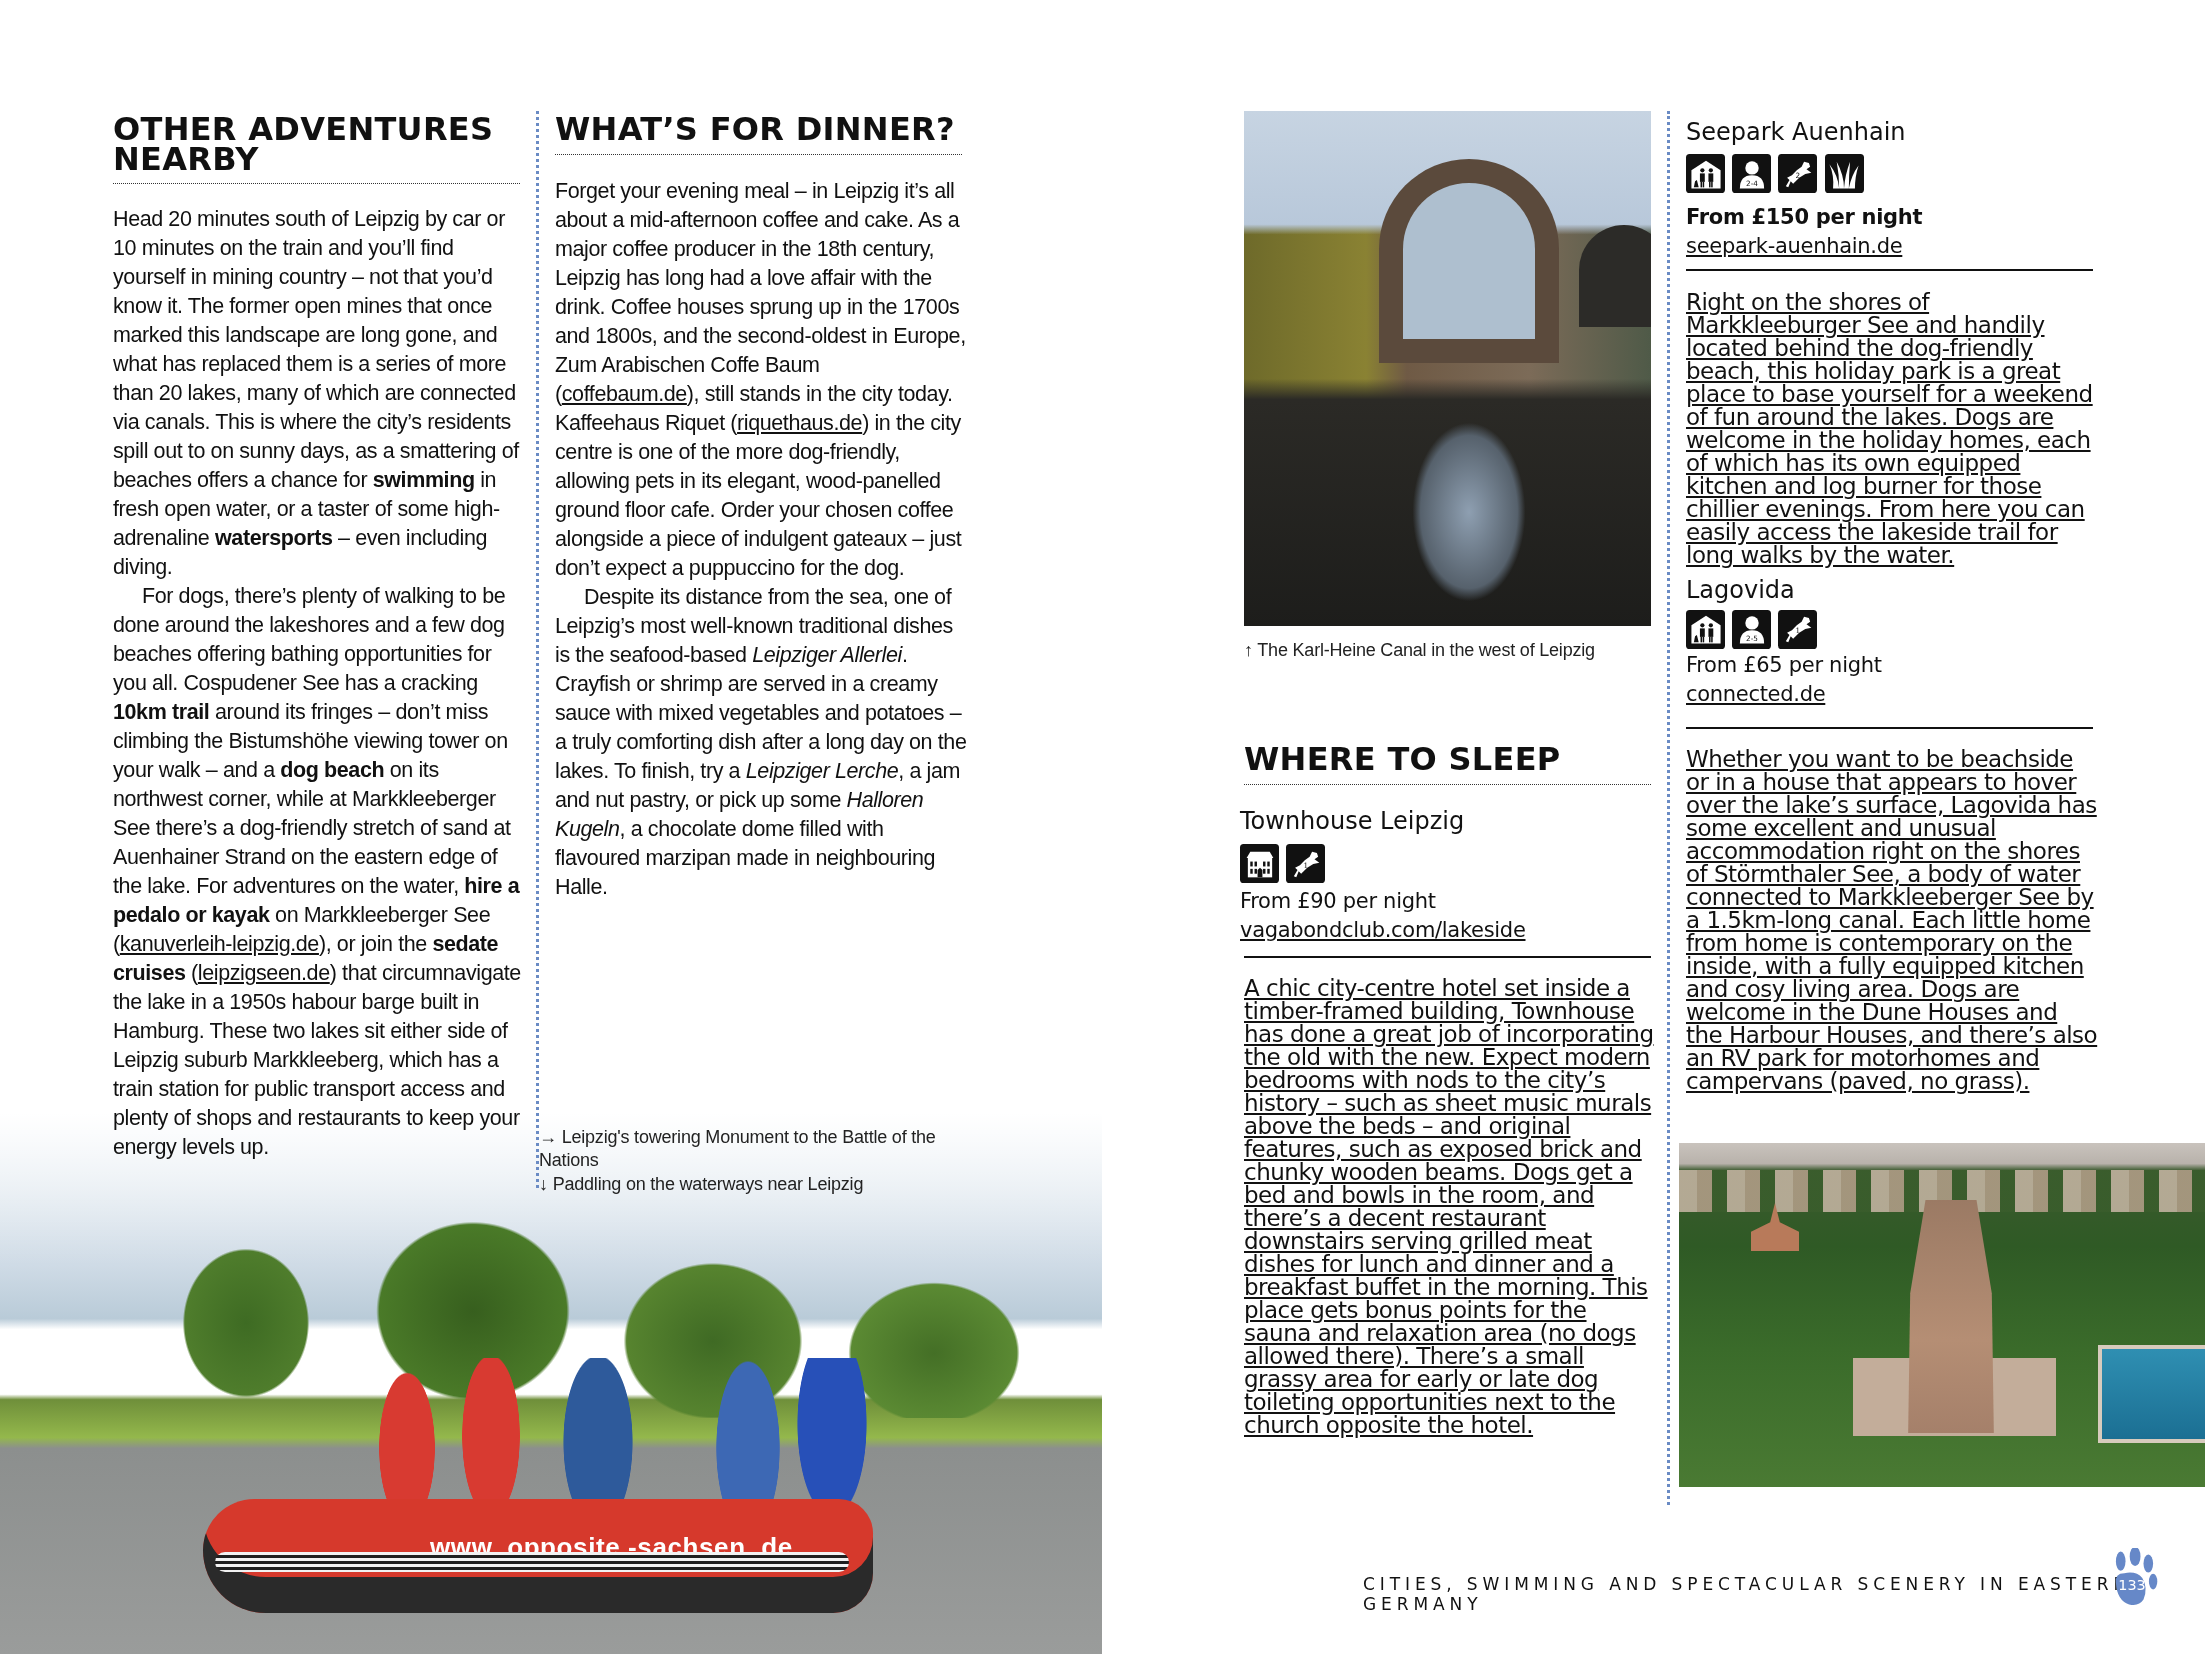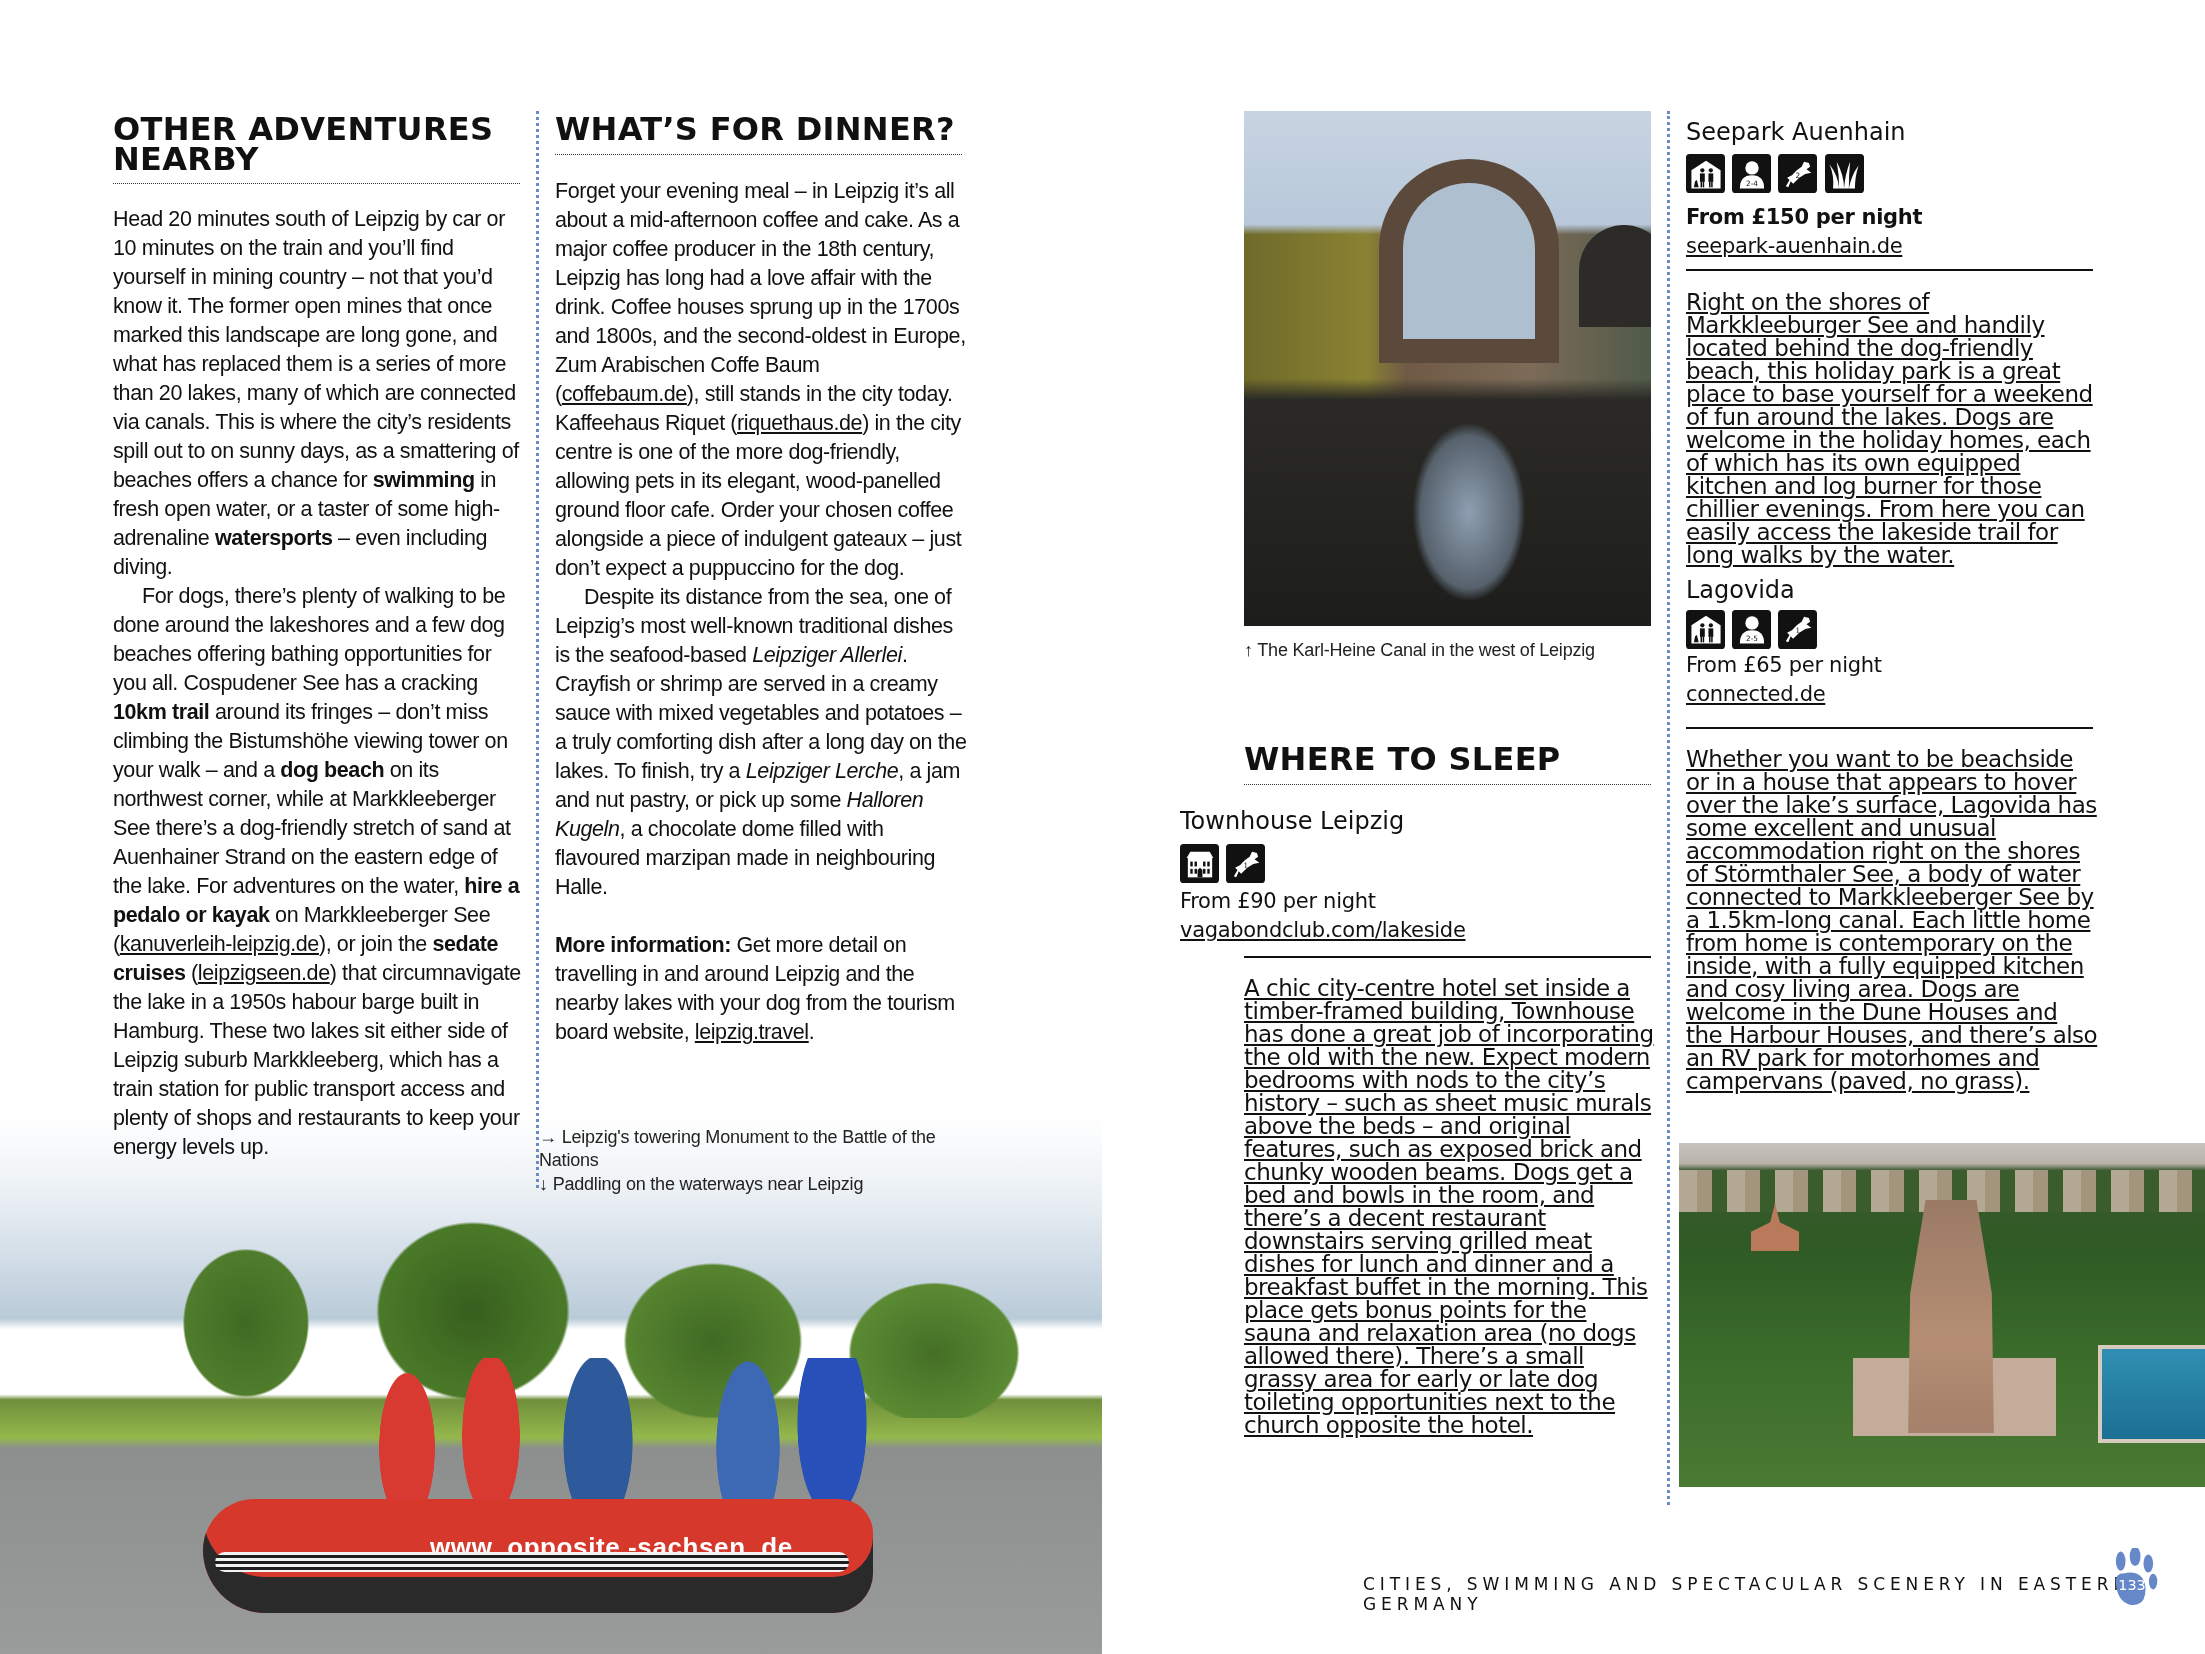--- a/index.html
+++ b/index.html
@@ -175,21 +175,20 @@
 
 <div class="vdots" style="left:536px; top:111px; height:1077px;"></div>
 
 <div class="abs" style="left:555px; top:114px; width:407px;">
   <h2 class="h1">WHAT’S FOR DINNER?</h2>
 </div>
 <div class="hdots" style="left:555px; top:154px; width:407px;"></div>
 <div class="abs body-text" style="left:555px; top:177px; width:413px;">
   <p>Forget your evening meal – in Leipzig it’s all about a mid-afternoon coffee and cake. As a major coffee producer in the 18th century, Leipzig has long had a love affair with the drink. Coffee houses sprung up in the 1700s and 1800s, and the second-oldest in Europe, Zum Arabischen Coffe Baum (<span class="link">coffebaum.de</span>), still stands in the city today. Kaffeehaus Riquet (<span class="link">riquethaus.de</span>) in the city centre is one of the more dog-friendly, allowing pets in its elegant, wood-panelled ground floor cafe. Order your chosen coffee alongside a piece of indulgent gateaux – just don’t expect a puppuccino for the dog.</p>
   <p class="indent">Despite its distance from the sea, one of Leipzig’s most well-known traditional dishes is the seafood-based <i>Leipziger Allerlei</i>. Crayfish or shrimp are served in a creamy sauce with mixed vegetables and potatoes – a truly comforting dish after a long day on the lakes. To finish, try a <i>Leipziger Lerche</i>, a jam and nut pastry, or pick up some <i>Halloren Kugeln</i>, a chocolate dome filled with flavoured marzipan made in neighbouring Halle.</p>
-  <p style="margin-top:29px;"><b>More information:</b> Get more detail on travelling in and around Leipzig and the nearby lakes with your dog from the tourism board website, <span class="link">leipzig.travel</span>.</p>
 </div>
 <div class="abs caption" style="left:539px; top:1126px; width:407px;">
   <div>
     <span>→</span>
     <span>Leipzig's towering Monument to the Battle of the Nations</span>
   </div>
   <div style="margin-top:1.2px;">
     <span>↓</span>
     <span>Paddling on the waterways near Leipzig</span>
   </div>
@@ -203,21 +202,21 @@
 <div class="abs caption" style="left:1244px; top:639px; width:413px;">
   <span>↑</span>
   <span>The Karl-Heine Canal in the west of Leipzig</span>
 </div>
 
 <div class="abs" style="left:1244px; top:744px; width:407px;">
   <h2 class="h1">WHERE TO SLEEP</h2>
 </div>
 <div class="hdots" style="left:1244px; top:784px; width:407px;"></div>
 
-<div class="abs" style="left:1180px; top:807px; width:407px;">
+<div class="abs" style="left:1240px; top:807px; width:407px;">
   <div class="venue-name">Townhouse Leipzig</div>
   <div class="icons" style="margin-top:8.4px;">
     <div class="icon-box">
       <svg viewBox="0 0 56 56">
           <path d="M6 18 L12 8 H44 L50 18 Z" fill="#fff"></path>
           <rect x="8" y="18" width="40" height="32" fill="#fff"></rect>
         <g fill="#111">
             <rect x="12" y="24" width="4" height="8"></rect>
             <rect x="19" y="24" width="4" height="8"></rect>
             <rect x="33" y="24" width="4" height="8"></rect>

